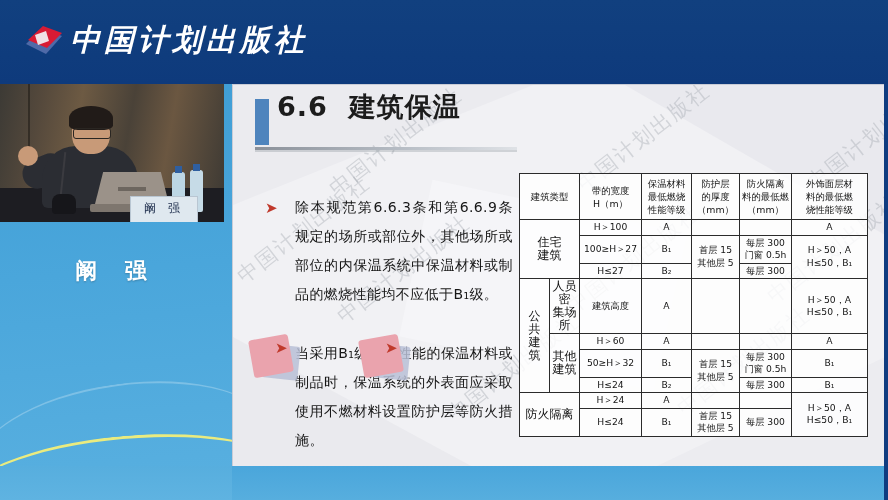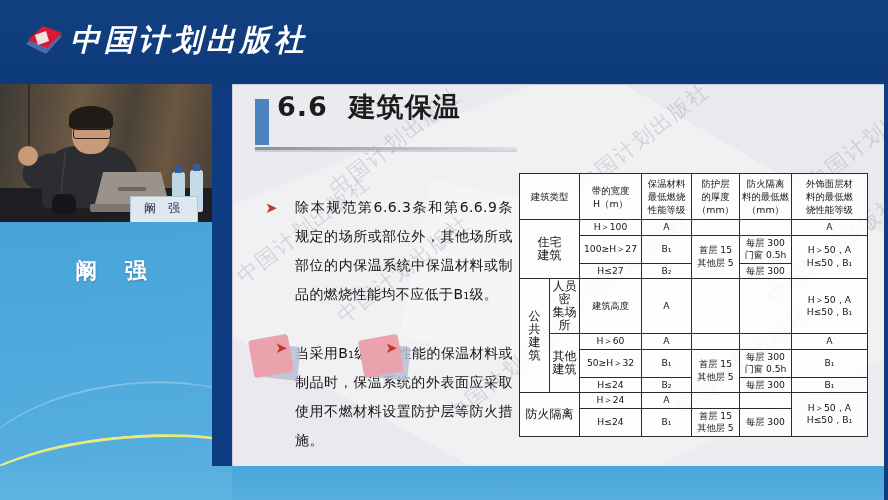--- a/index.html
+++ b/index.html
@@ -24,21 +24,21 @@
     position:absolute;left:70px;top:20px;
     color:#ffffff;font-size:30px;letter-spacing:4px;
     font-family:"DejaVu Sans","Liberation Sans",sans-serif;
     font-weight:600;
     font-style:italic;
     white-space:nowrap;
   }
 
   
   .leftpanel{
-    position:absolute;left:0;top:84px;width:212px;height:416px;
+    position:absolute;left:0;top:84px;width:232px;height:416px;
     background:linear-gradient(175deg,#3f9ed6 0%,#4aa6db 45%,#59b0e0 100%);
     overflow:hidden;
   }
   .swoosh{
     position:absolute;left:-40px;top:352px;width:330px;height:60px;
     border-top:3px solid #f2ef7a;
     border-radius:60%/100% 100% 0 0;
     transform:rotate(-5deg);
     opacity:.95;
   }

